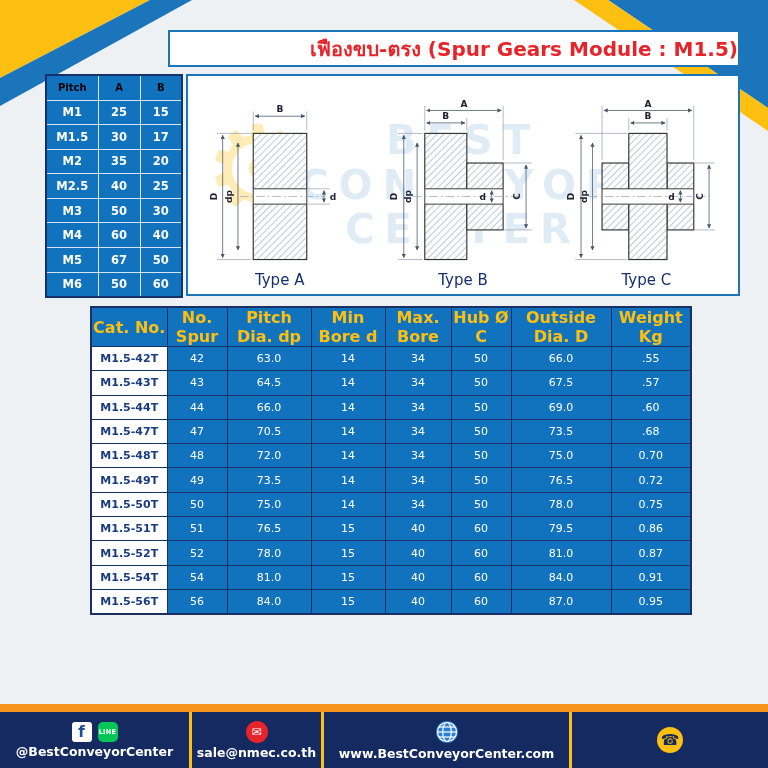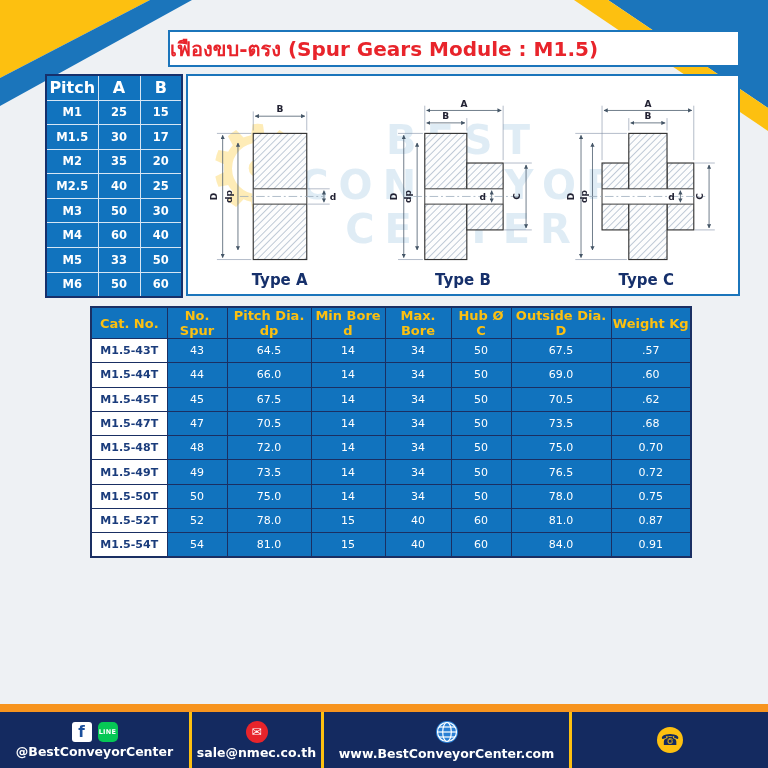--- a/index.html
+++ b/index.html
@@ -7,41 +7,41 @@
 .page{position:relative;width:768px;height:768px;background:#eef1f4;overflow:hidden}
 
 .corner{position:absolute;top:0;z-index:1}
 .corner-left{left:0;width:230px;height:120px}
 .cl-y{position:absolute;inset:0;background:#fdc010;clip-path:polygon(0 0,150px 0,0 78px)}
 .cl-b{position:absolute;inset:0;background:#1b75bb;clip-path:polygon(150px 0,192px 0,0 106px,0 78px)}
 .corner-right{right:0;width:240px;height:135px}
 .cr-b{position:absolute;inset:0;background:#1b75bb;clip-path:polygon(80px 0,240px 0,240px 108px)}
 .cr-y{position:absolute;inset:0;background:#fdc010;clip-path:polygon(46px 0,80px 0,240px 108px,240px 131px)}
 
-.title-box{position:absolute;left:168px;top:30px;width:572px;height:37px;background:#fff;border:2px solid #1b75bb;z-index:2;display:flex;align-items:center;justify-content:flex-start;color:#e8242b;font-weight:bold;font-size:20px}
+.title-box{position:absolute;left:168px;top:30px;width:572px;height:37px;background:#fff;border:2px solid #1b75bb;z-index:2;display:flex;align-items:center;justify-content:flex-end;color:#e8242b;font-weight:bold;font-size:20px}
 
 .pitch-table{position:absolute;left:45px;top:74px;width:136px;z-index:2;border-collapse:collapse;table-layout:fixed;background:#1173be;border:2px solid #16306b}
-.pitch-table th{height:25px;color:#ffffff;font-size:16px;border:1px solid #d7e6f4;text-align:center}
+.pitch-table th{height:25px;color:#000000;font-size:10px;border:1px solid #d7e6f4;text-align:center}
 .pitch-table td{height:24.6px;color:#fff;font-size:11.5px;font-weight:600;text-align:center;border:1px solid #d7e6f4}
 
 .drawing-panel{position:absolute;left:186px;top:74px;width:554px;height:222px;background:#fff;border:2px solid #1b75bb;z-index:2;display:flex}
 .watermark{position:absolute;inset:0;display:flex;align-items:center;justify-content:center;pointer-events:none;overflow:hidden}
 .wm-text{text-align:center;color:rgba(27,117,187,.14);font-weight:bold;font-size:40px;line-height:1.12;letter-spacing:10px}
 .wm-gear{position:absolute;left:16px;top:34px;font-size:120px;color:rgba(253,192,16,.30);line-height:1}
 .drawing{position:relative;width:33.33%;display:flex;flex-direction:column;align-items:center;justify-content:flex-end;padding-bottom:5px}
-.type-label{color:#16306b;font-weight:bold;font-size:15px}
+.type-label{color:#16306b;font-weight:normal;font-size:15px}
 .gear-svg{display:block}
 .gear-svg text{font-family:"DejaVu Sans",sans-serif;font-size:9.5px;font-weight:600;fill:#223}
 .ext line{stroke:#7b8aa0;stroke-width:.6}
 .dim line{stroke:#445566;stroke-width:.8}
 .edge line{stroke:#333;stroke-width:1}
 .cl{stroke:#99aabb;stroke-width:.8;stroke-dasharray:9 3 2 3}
 
 .main-table{position:absolute;left:90px;top:306px;width:600px;z-index:2;border-collapse:collapse;table-layout:fixed;border:2px solid #1a2f63;background:#1173be}
-.main-table th{height:27px;color:#fdc010;font-size:13px;border:1px solid #1a2f63;text-align:center}
+.main-table th{height:27px;color:#fdc010;font-size:16px;border:1px solid #1a2f63;text-align:center}
 .main-table td{height:24.3px;font-size:11px;text-align:center;border:1px solid #1a2f63;color:#fff}
 .main-table td.cat{background:#fff;color:#1a3c7c;font-weight:600}
 
 .orange-stripe{position:absolute;left:0;top:704px;width:768px;height:8px;background:#f7941e;z-index:2}
 .footer{position:absolute;left:0;top:712px;width:768px;height:56px;background:#142a60;z-index:2;display:flex;align-items:stretch}
 .fsec{display:flex;flex-direction:column;align-items:center;justify-content:center;gap:2px}
 .fsec.s1{width:192px;border-right:3px solid #fdc010}
 .fsec.s2{width:132px;border-right:3px solid #fdc010}
 .fsec.s3{width:248px;border-right:3px solid #fdc010}
 .fsec.s4{flex:1;flex-direction:row;gap:8px}
@@ -112,21 +112,21 @@
         <td>50</td>
         <td>30</td>
       </tr>
         <tr>
         <td>M4</td>
         <td>60</td>
         <td>40</td>
       </tr>
         <tr>
         <td>M5</td>
-        <td>33</td>
+        <td>67</td>
         <td>50</td>
       </tr>
         <tr>
         <td>M6</td>
         <td>50</td>
         <td>60</td>
       </tr>
       </tbody>
   </table>
 
@@ -304,20 +304,30 @@
           <th>Pitch Dia. dp</th>
           <th>Min Bore d</th>
           <th>Max. Bore</th>
           <th>Hub Ø C</th>
           <th>Outside Dia. D</th>
           <th>Weight Kg</th>
         </tr>
     </thead>
     <tbody>
 
+    <tr>
+        <td class="cat">M1.5-42T</td>
+        <td>42</td>
+        <td>63.0</td>
+        <td>14</td>
+        <td>34</td>
+        <td>50</td>
+        <td>66.0</td>
+        <td>.55</td>
+      </tr>
         <tr>
         <td class="cat">M1.5-43T</td>
         <td>43</td>
         <td>64.5</td>
         <td>14</td>
         <td>34</td>
         <td>50</td>
         <td>67.5</td>
         <td>.57</td>
       </tr>
@@ -325,30 +335,20 @@
         <td class="cat">M1.5-44T</td>
         <td>44</td>
         <td>66.0</td>
         <td>14</td>
         <td>34</td>
         <td>50</td>
         <td>69.0</td>
         <td>.60</td>
       </tr>
         <tr>
-        <td class="cat">M1.5-45T</td>
-        <td>45</td>
-        <td>67.5</td>
-        <td>14</td>
-        <td>34</td>
-        <td>50</td>
-        <td>70.5</td>
-        <td>.62</td>
-      </tr>
-        <tr>
         <td class="cat">M1.5-47T</td>
         <td>47</td>
         <td>70.5</td>
         <td>14</td>
         <td>34</td>
         <td>50</td>
         <td>73.5</td>
         <td>.68</td>
       </tr>
         <tr>
@@ -373,40 +373,60 @@
       </tr>
         <tr>
         <td class="cat">M1.5-50T</td>
         <td>50</td>
         <td>75.0</td>
         <td>14</td>
         <td>34</td>
         <td>50</td>
         <td>78.0</td>
         <td>0.75</td>
+      </tr>
+        <tr>
+        <td class="cat">M1.5-51T</td>
+        <td>51</td>
+        <td>76.5</td>
+        <td>15</td>
+        <td>40</td>
+        <td>60</td>
+        <td>79.5</td>
+        <td>0.86</td>
       </tr>
         <tr>
         <td class="cat">M1.5-52T</td>
         <td>52</td>
         <td>78.0</td>
         <td>15</td>
         <td>40</td>
         <td>60</td>
         <td>81.0</td>
         <td>0.87</td>
       </tr>
         <tr>
         <td class="cat">M1.5-54T</td>
         <td>54</td>
         <td>81.0</td>
         <td>15</td>
         <td>40</td>
         <td>60</td>
         <td>84.0</td>
         <td>0.91</td>
+      </tr>
+        <tr>
+        <td class="cat">M1.5-56T</td>
+        <td>56</td>
+        <td>84.0</td>
+        <td>15</td>
+        <td>40</td>
+        <td>60</td>
+        <td>87.0</td>
+        <td>0.95</td>
       </tr>
       </tbody>
   </table>
 
   <div class="orange-stripe"></div>
 
   <div class="footer">
     <div class="fsec s1">
       <div class="icons-row">
         <div class="fb-icon">

